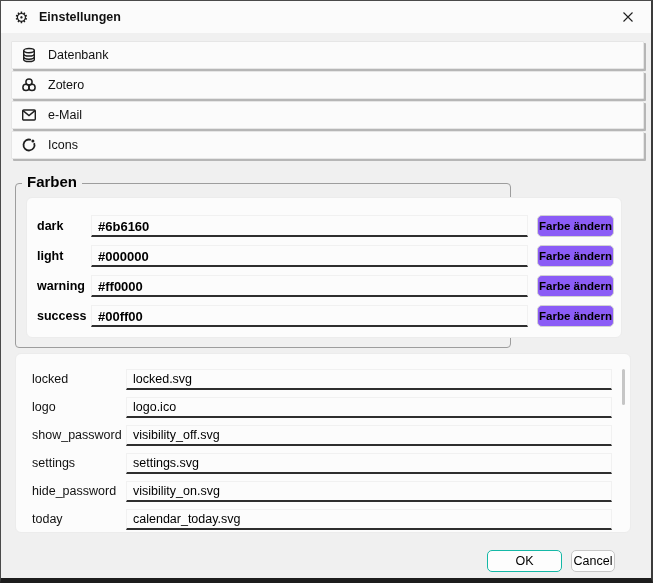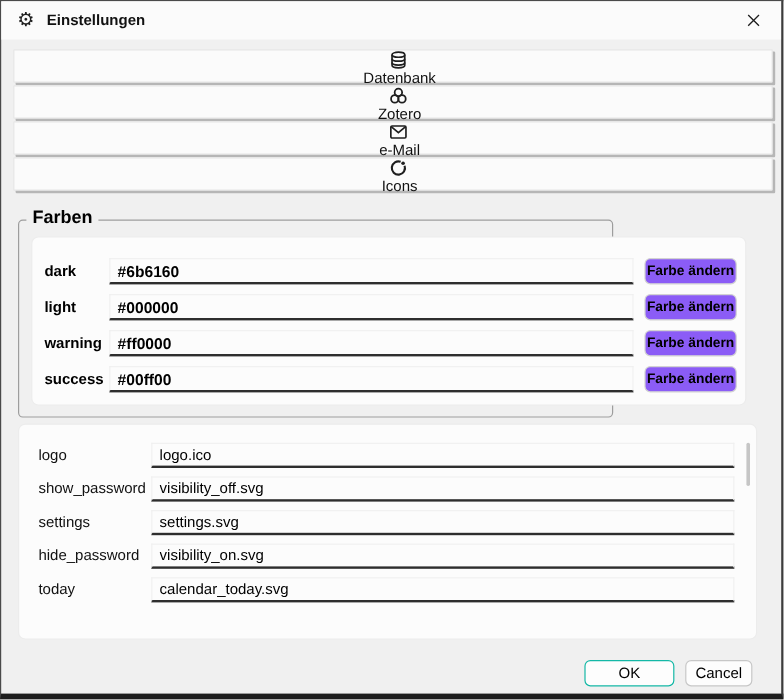--- a/index.html
+++ b/index.html
@@ -41,21 +41,20 @@
   }
   
   .section-bar {
     position: absolute; left: 10px; width: 633px; height: 28px;
     background: #fbfbfb;
     border: 1px solid #e6e6e6;
     border-radius: 1px;
     box-shadow: 2px 2px 0 0 #b6b6b6;
     display: flex; align-items: center;
     cursor: pointer;
-    flex-direction: column;
   }
   .section-bar .sec-icon {
     width: 17px; height: 17px; margin-left: 8px;
     display: inline-flex; align-items: center; justify-content: center;
   }
   .section-bar .sec-label { margin-left: 11px; font-size: 12.5px; color: #111; }
   
   .groupbox {
     position: absolute; left: 14px; top: 182px; width: 496px; height: 165px;
     border: 1px solid #9d9d9d; border-radius: 4px;
@@ -127,21 +126,21 @@
   
   .btn {
     position: absolute; top: 549px; height: 22px;
     background: #fdfdfd;
     border-radius: 5px;
     font-family: "Liberation Sans", sans-serif;
     font-size: 12.5px; color: #000;
     cursor: pointer;
   }
   .ok-btn { left: 486px; width: 75px; border: 1px solid #14b8a6; }
-  .cancel-btn { left: 570px; width: 56px; border: 1px solid #c7c7c7; }
+  .cancel-btn { left: 570px; width: 44px; border: 1px solid #c7c7c7; }
   svg { display: block; }
 </style>
 </head>
 <body>
 
 <div class="window">
 
   <div class="titlebar">
     <span class="app-icon">⚙︎</span>
     <span class="title">Einstellungen</span>
@@ -222,20 +221,24 @@
         <input class="underline-input" type="text" value="#00ff00" style="">
         <button class="farbe-btn">Farbe ändern</button>
       </div>
 
     </div>
   </div>
 
   <div class="panel icons-panel">
 
     <div class="icon-row">
+      <span class="ilabel">locked</span>
+      <input class="underline-input" type="text" value="locked.svg" style="">
+    </div>
+    <div class="icon-row">
       <span class="ilabel">logo</span>
       <input class="underline-input" type="text" value="logo.ico" style="">
     </div>
     <div class="icon-row">
       <span class="ilabel">show_password</span>
       <input class="underline-input" type="text" value="visibility_off.svg" style="">
     </div>
     <div class="icon-row">
       <span class="ilabel">settings</span>
       <input class="underline-input" type="text" value="settings.svg" style="">

